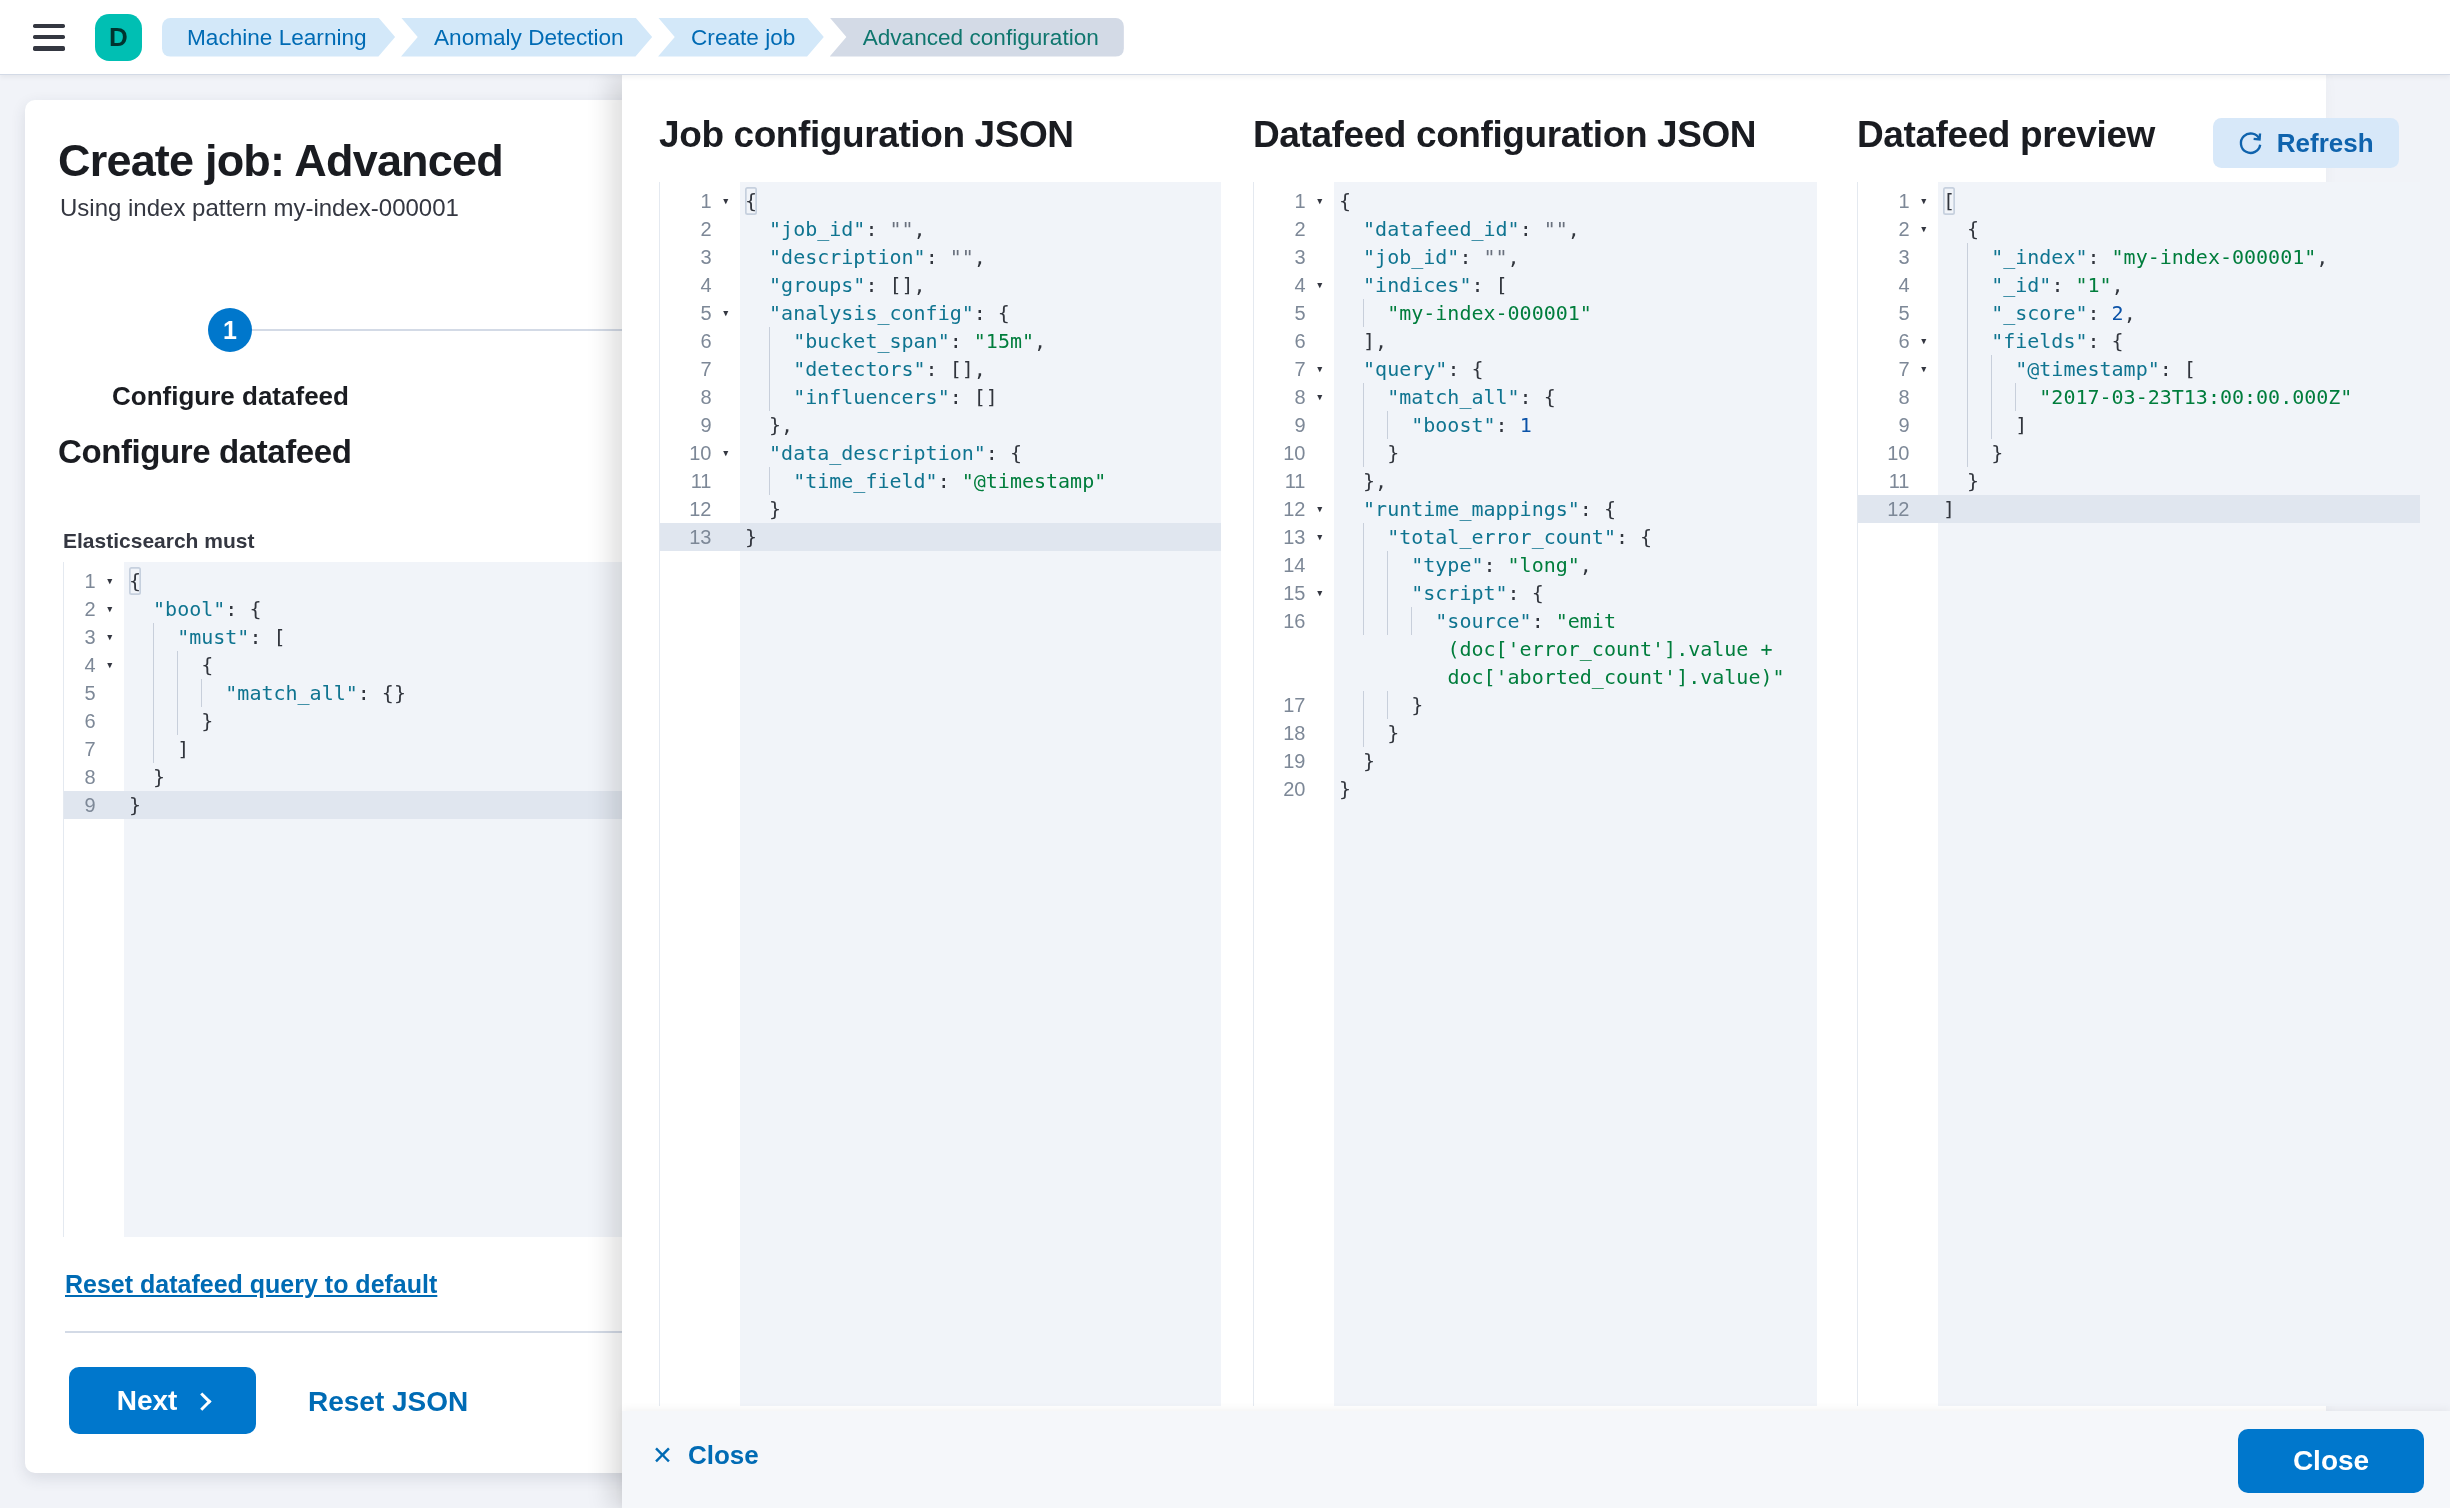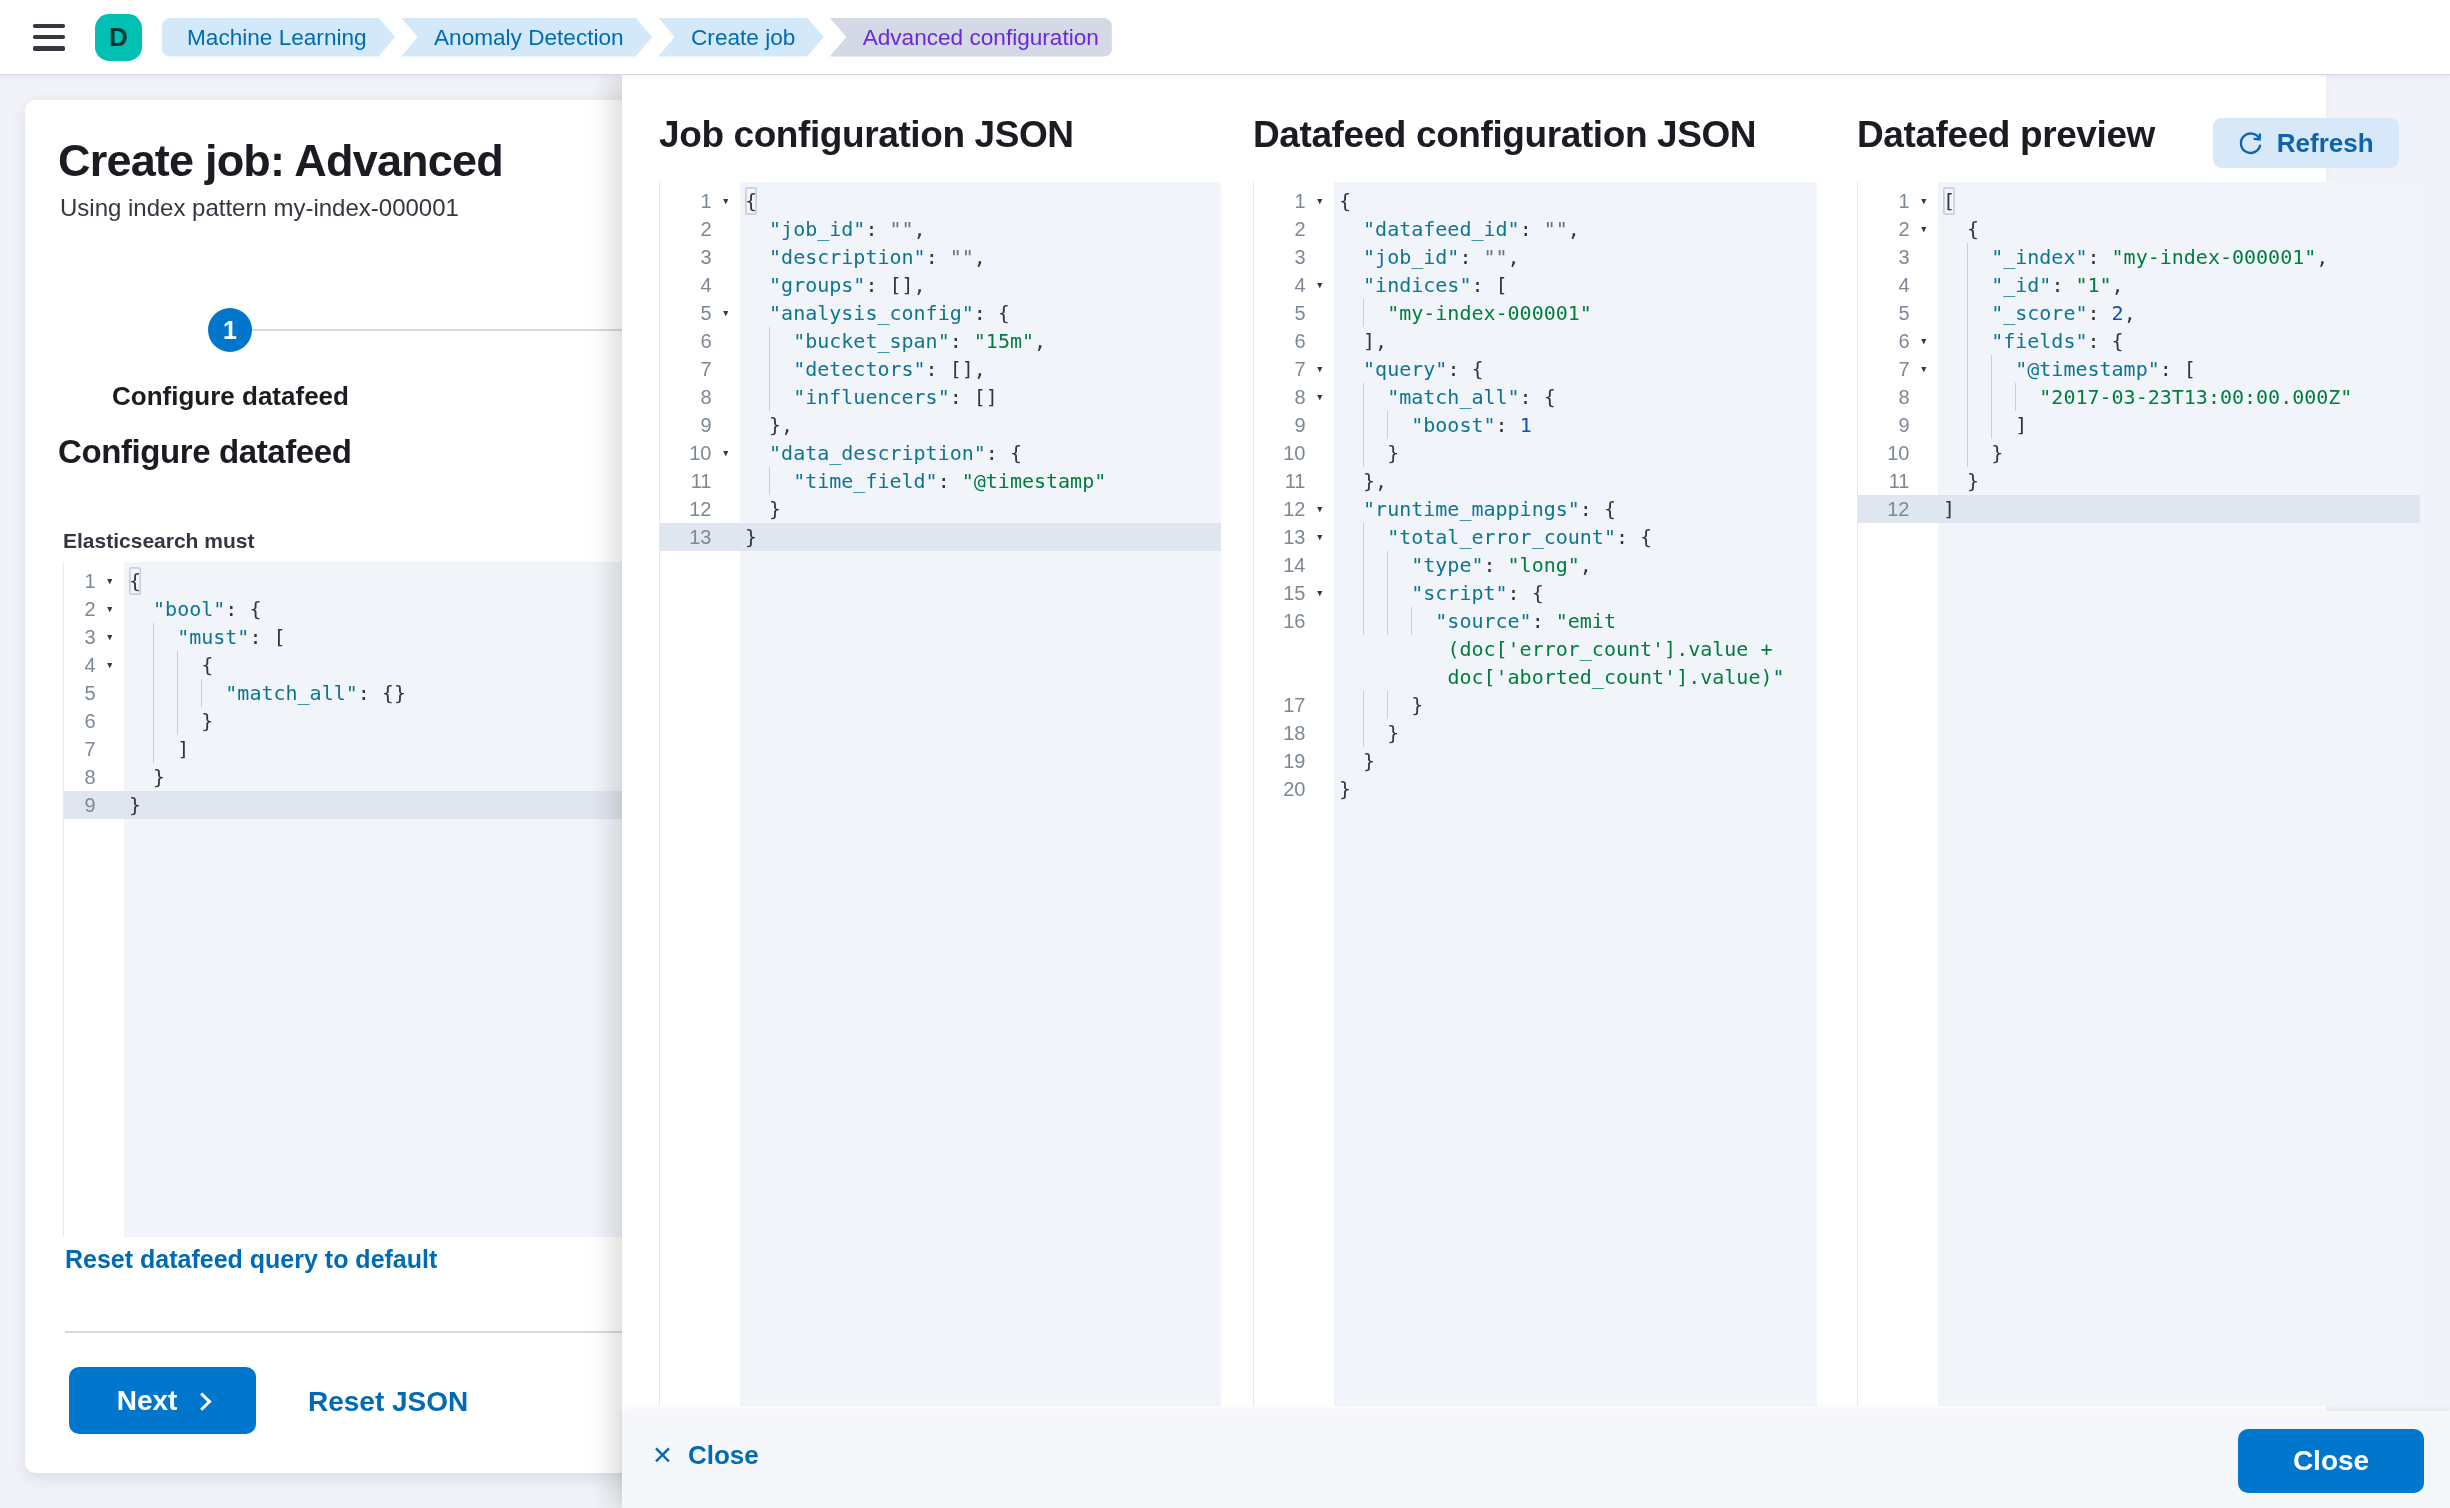--- a/index.html
+++ b/index.html
@@ -14,40 +14,40 @@
     justify-content:space-between; cursor:pointer; }
   .hamburger i { display:block; height:4.2px; background:#343741; border-radius:1.7px; }
   .avatar { width:47px; height:47px; margin-left:30px; border-radius:14.2px; background:#00bfb3;
     color:#00342f; font-size:26px; font-weight:700; display:flex; align-items:center; justify-content:center; }
   .crumbs { display:flex; margin-left:20px; }
   .crumb { height:39px; line-height:39px; font-size:22.6px; font-weight:500; color:#006bb4;
     background:#d3e8f9; padding:0 28.5px 0 33px; margin-right:5.9px; white-space:nowrap; cursor:pointer;
     clip-path:polygon(0 0, calc(100% - 16.7px) 0, 100% 50%, calc(100% - 16.7px) 100%, 0 100%, 16.7px 50%); }
   .crumb.first { border-radius:8.4px 0 0 8.4px; padding-left:25px;
     clip-path:polygon(0 0, calc(100% - 16.7px) 0, 100% 50%, calc(100% - 16.7px) 100%, 0 100%); }
-  .crumb.last { background:#d3dae6; color:#6d28d9; cursor:default; border-radius:0 8.4px 8.4px 0; padding-right:13px;
+  .crumb.last { background:#d3dae6; color:#0f766e; cursor:default; border-radius:0 8.4px 8.4px 0; padding-right:25px;
     clip-path:polygon(0 0, 100% 0, 100% 100%, 0 100%, 16.7px 50%); }
 
   
   .card { position:absolute; left:25px; top:100px; width:1197px; height:1373px; background:#fff;
     border-radius:10px; box-shadow:0 5px 15px rgba(40,50,70,0.12); z-index:1; }
   .card-title { position:absolute; left:33px; top:35px; font-size:45px; font-weight:700;
     letter-spacing:-0.8px; color:#1a1c21; }
   .card-subtitle { position:absolute; left:35px; top:94px; font-size:24px; color:#343741; }
   .step-line { position:absolute; left:227px; top:229px; right:0; height:1.7px; background:#d3dae6; }
   .step-circle { position:absolute; left:183px; top:208px; width:44px; height:44px; border-radius:50%;
     background:#0077cc; color:#fff; font-size:25px; font-weight:600; display:flex; align-items:center;
     justify-content:center; cursor:pointer; }
   .step-label { position:absolute; left:38px; top:281px; width:335px; text-align:center;
     font-size:26px; font-weight:700; color:#1a1c21; }
   .section-heading { position:absolute; left:33px; top:333px; font-size:33px; font-weight:700;
     letter-spacing:-0.4px; color:#1a1c21; }
   .query-label { position:absolute; left:38px; top:429px; font-size:21px; font-weight:700; color:#343741; }
-  .reset-link { position:absolute; left:40px; top:1145px; font-size:25px; font-weight:600;
-    color:#006bb4; cursor:pointer; }
+  .reset-link { position:absolute; left:40px; top:1170px; font-size:25px; font-weight:600;
+    color:#006bb4; cursor:pointer;text-decoration:underline; }
   .card-divider { position:absolute; left:40px; top:1231px; right:0; height:1.7px; background:#d3dae6; }
   .next-btn { position:absolute; left:44px; top:1267px; width:187px; height:67px; background:#0077cc;
     border:none; border-radius:10px; color:#fff; font-size:28px; font-weight:600;
     font-family:"Liberation Sans",sans-serif; display:flex; align-items:center; justify-content:center;
     gap:18.4px; cursor:pointer; }
   .next-chevron { width:12.6px; height:12.6px; border-top:3.3px solid #fff; border-right:3.3px solid #fff;
     transform:rotate(45deg); margin-top:0.8px; }
   .edit-json-link { position:absolute; left:283px; top:1286px; font-size:28px; font-weight:600;
     color:#006bb4; cursor:pointer; }
 

